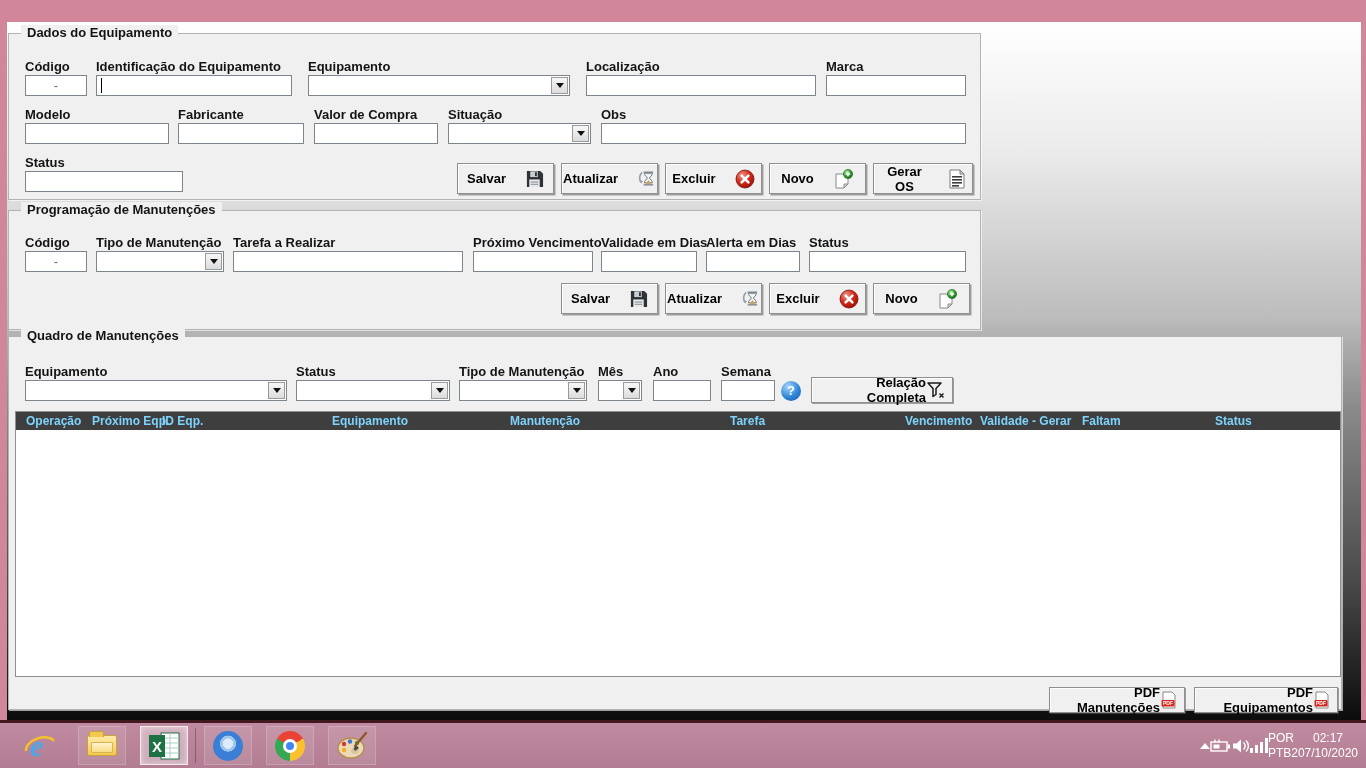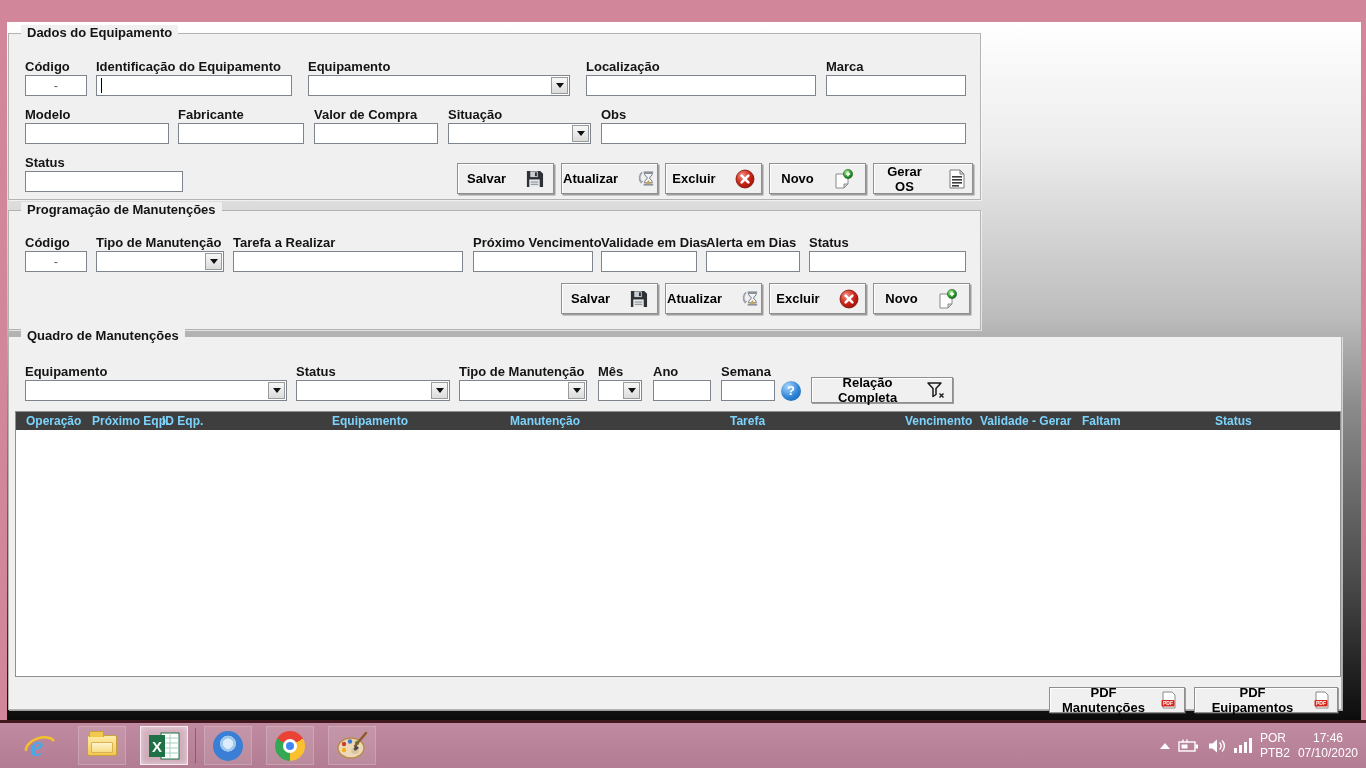--- a/index.html
+++ b/index.html
@@ -34,21 +34,21 @@
   .combo .arrow-btn { position:absolute; top:1px; right:1px; bottom:1px; width:17px;
     background:linear-gradient(#f7f7f7,#dcdcdc); border:1px solid #9a9a9a;
     display:flex; align-items:center; justify-content:center; }
   .tri-down { width:0; height:0; border-left:4px solid transparent; border-right:4px solid transparent;
     border-top:5px solid #111; }
 
   .btn { position:absolute; height:31px; background:#f0f0f0; border:1px solid #8f8f8f;
     box-shadow:inset 1px 1px 0 #ffffff, 1.5px 1.5px 0 rgba(90,90,90,.55);
     display:flex; align-items:center; justify-content:center; gap:19px;
     font-family:inherit; font-size:13px; font-weight:bold; color:#000; padding:0 6px; }
-  .btn.small { height:26px; box-shadow:inset 1px 1px 0 #ffffff, 1px 1px 0 rgba(90,90,90,.55); gap:9px; }
+  .btn.small { height:26px; box-shadow:inset 1px 1px 0 #ffffff, 1px 1px 0 rgba(90,90,90,.55); gap:0;text-align:right; }
 
   
   .list { position:absolute; left:6px; top:74px; width:1326px; height:266px; background:#fff; border:1px solid #8f8f8f; }
   .list-header { position:absolute; left:0; top:0; right:0; height:18px; background:#3e3e3e; }
   .col { position:absolute; top:0; line-height:18px; font-size:12px; font-weight:bold; color:#7dd3fc; white-space:nowrap; }
   .list-body { position:absolute; left:0; right:0; top:18px; bottom:0; background:#fff; }
 
   
   .help-circle { position:absolute; width:20px; height:20px; border-radius:50%;
     background:radial-gradient(circle at 35% 28%, #a8d4ff 0%, #2f86d6 55%, #1258a8 100%);
@@ -56,21 +56,21 @@
 
   
   .taskbar { position:absolute; left:0; bottom:0; width:1366px; height:45px;
     background:linear-gradient(#c08ba0,#b27d92); display:block; }
   .app-btn { position:absolute; top:3px; width:48px; height:39px; display:flex; align-items:center;
     justify-content:center; background:rgba(255,255,255,.10); border:1px solid rgba(255,255,255,.18); }
   .app-btn.active { background:rgba(255,255,255,.34); border:1px solid rgba(255,255,255,.75);
     box-shadow:inset 0 0 6px rgba(255,255,255,.5); }
   .tb-sep { position:absolute; top:5px; width:1px; height:35px; background:rgba(60,20,35,.35); }
 
-  .tray { position:absolute; right:8px; top:0; height:45px; display:flex; align-items:center; gap:8px; color:#fff; }
+  .tray { position:absolute; right:8px; top:0; height:45px; display:flex; align-items:center; gap:0; color:#fff; }
   .tray-arrow { width:0; height:0; border-left:5px solid transparent; border-right:5px solid transparent;
     border-bottom:6px solid #fff; }
   .sig { display:flex; align-items:flex-end; gap:2px; height:15px; }
   .sig span { width:3px; background:#fff; display:block; }
   .tray-text { font-size:12px; line-height:15px; }
   .tray-text.right { text-align:center; }
 
   
   .ic { flex:0 0 auto; }
   .folder { width:30px; height:21px; background:linear-gradient(#ffeaa7,#f3c94d); border:1px solid #c9a23e;
@@ -323,21 +323,21 @@
 
       <button class="btn small" style="left:1040px; top:350px; width:136px;">
         <span>PDF Manutenções</span>
         <svg class="ic" width="18" height="18" viewBox="0 0 18 18">
           <path d="M3 1h9l3 3v13H3z" fill="#fff" stroke="#8a8a8a"></path>
           <rect x="1.5" y="9" width="13" height="6.5" rx="1" fill="#d6271c"></rect>
           <text x="3" y="14" font-size="5" font-family="Liberation Sans, sans-serif" font-weight="bold" fill="#ffffff">PDF</text>
         </svg>
       </button>
       <button class="btn small" style="left:1185px; top:350px; width:144px;">
-        <span>PDF Euipamentos</span>
+        <span>PDF Equipamentos</span>
         <svg class="ic" width="18" height="18" viewBox="0 0 18 18">
           <path d="M3 1h9l3 3v13H3z" fill="#fff" stroke="#8a8a8a"></path>
           <rect x="1.5" y="9" width="13" height="6.5" rx="1" fill="#d6271c"></rect>
           <text x="3" y="14" font-size="5" font-family="Liberation Sans, sans-serif" font-weight="bold" fill="#ffffff">PDF</text>
         </svg>
       </button>
     </div>
   </div>
 </div>
 
@@ -410,17 +410,17 @@
         <span style="height:11px"></span>
         <span style="height:15px"></span>
     </div>
 
     <div class="tray-text">
       <div>POR</div>
       <div>PTB2</div>
     </div>
 
     <div class="tray-text right">
-      <div>17:46</div>
+      <div>02:17</div>
       <div>07/10/2020</div>
     </div>
   </div>
 </div>
 
 </body></html>

